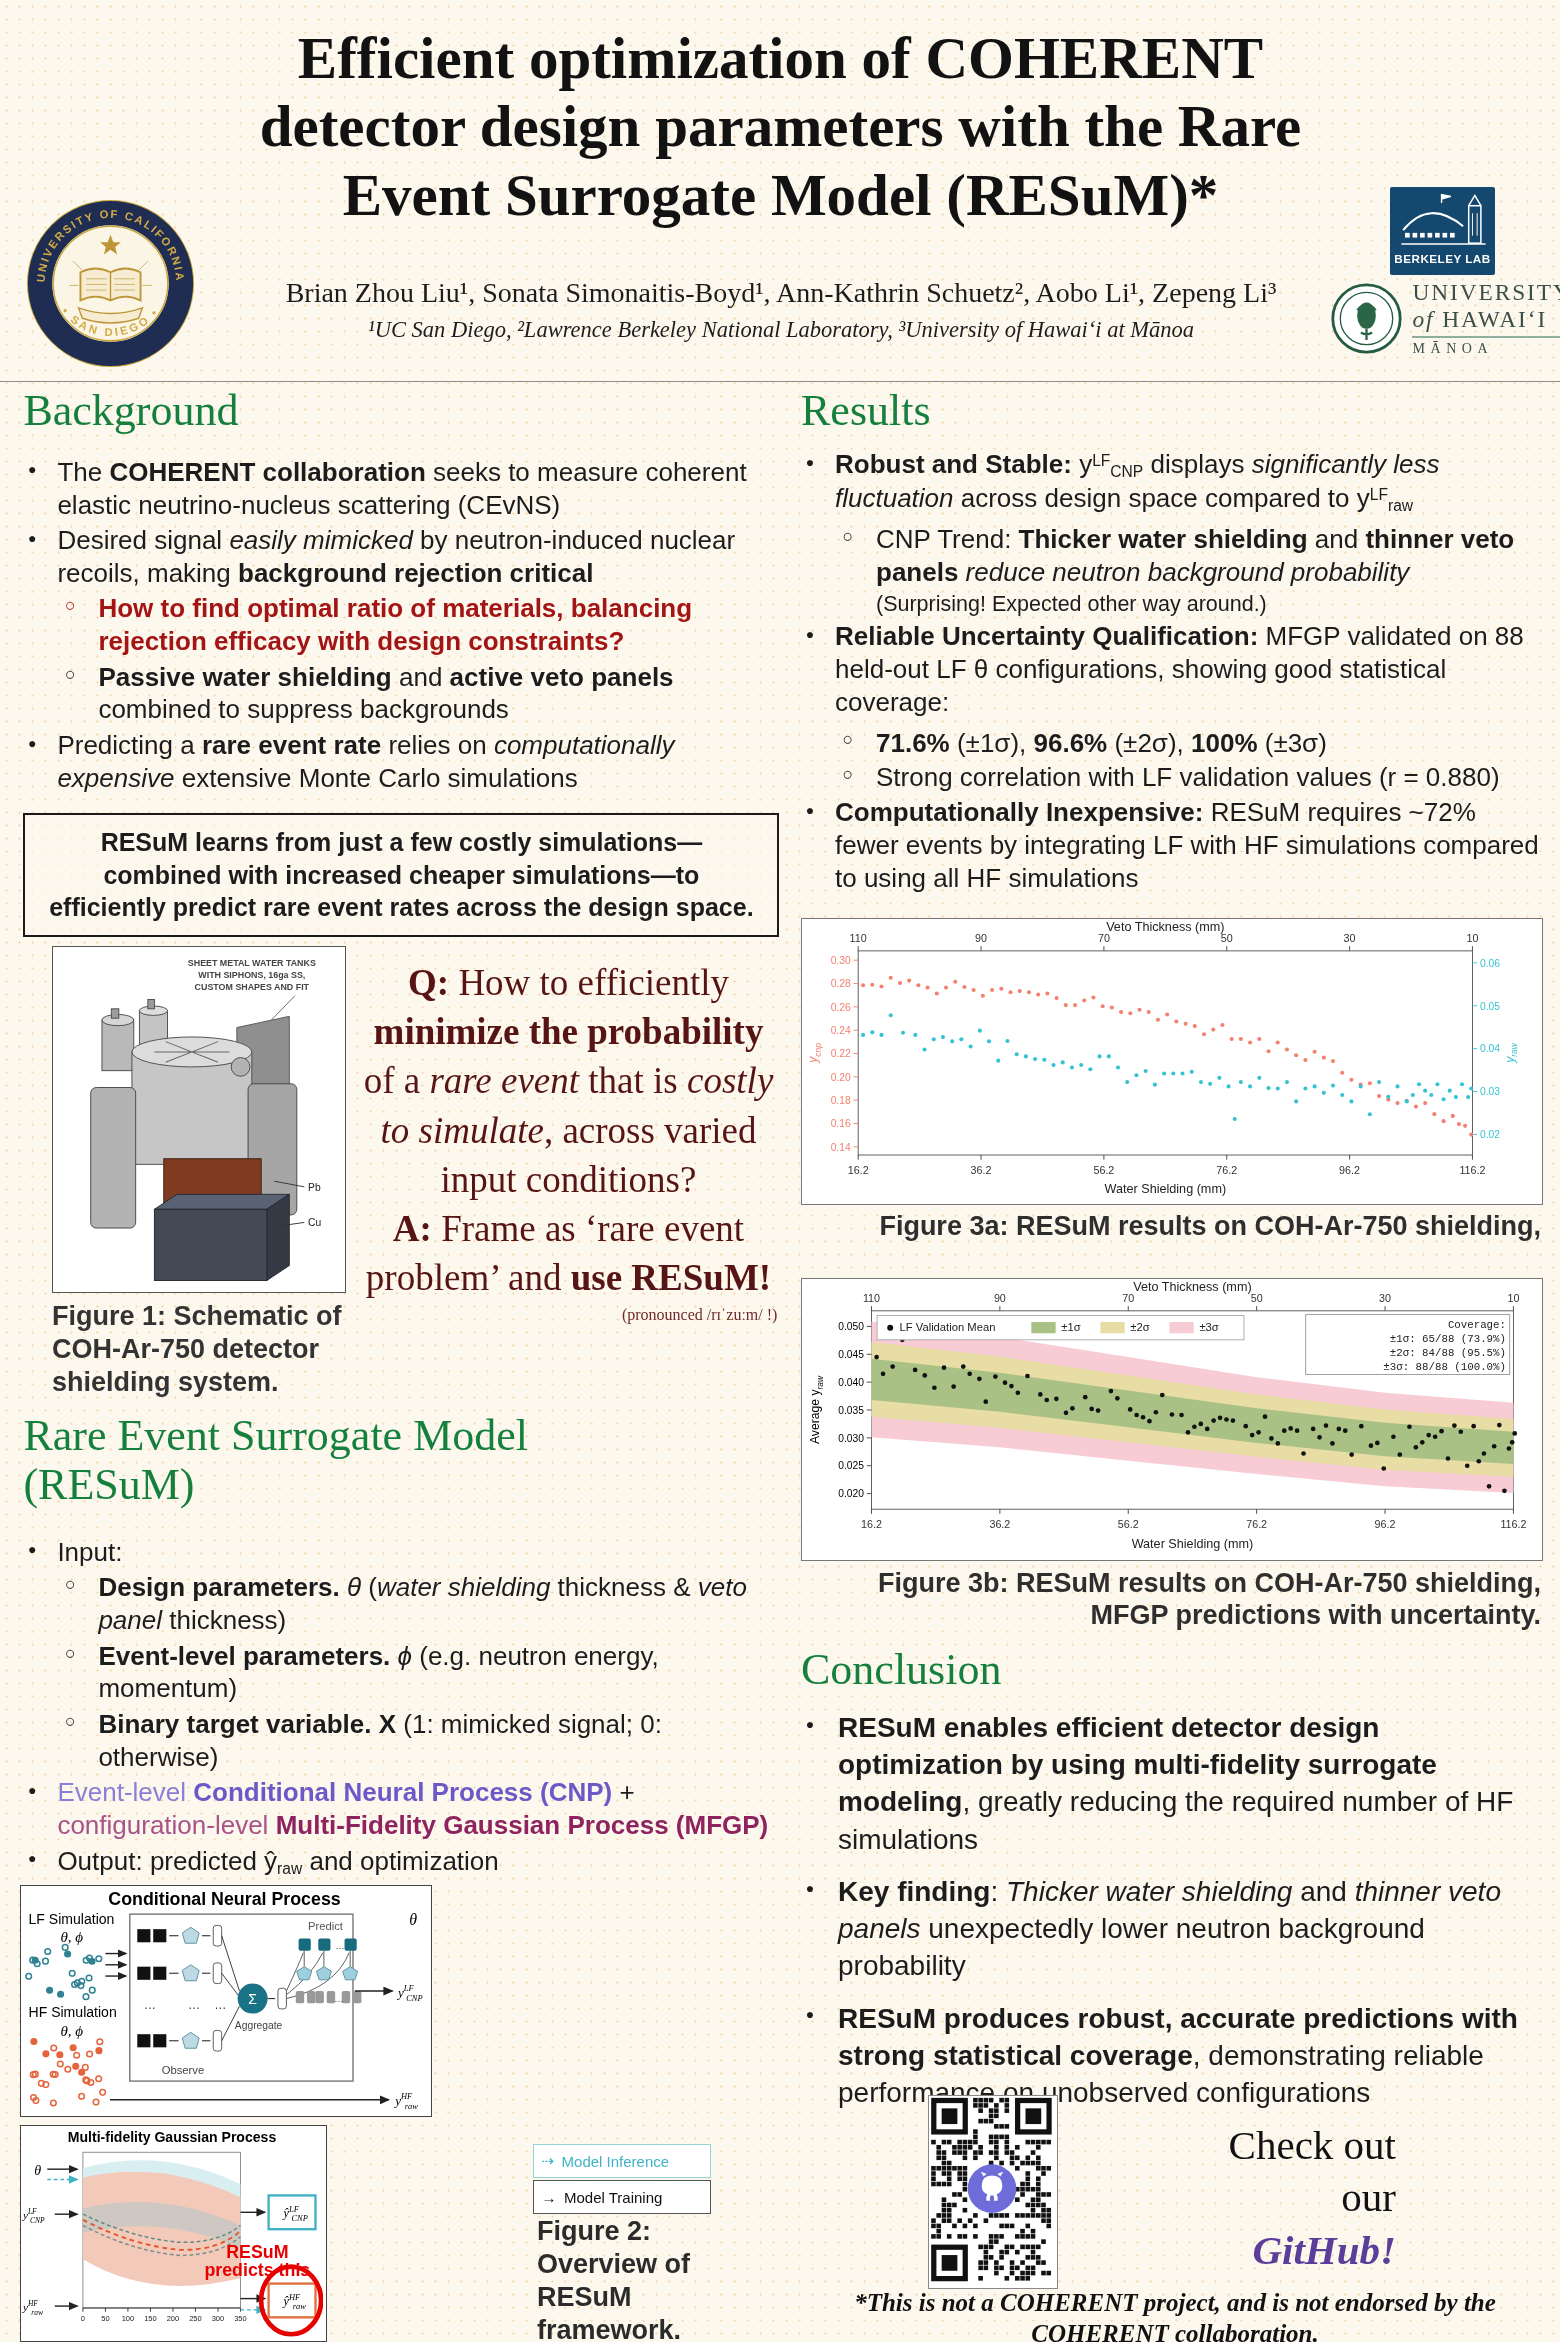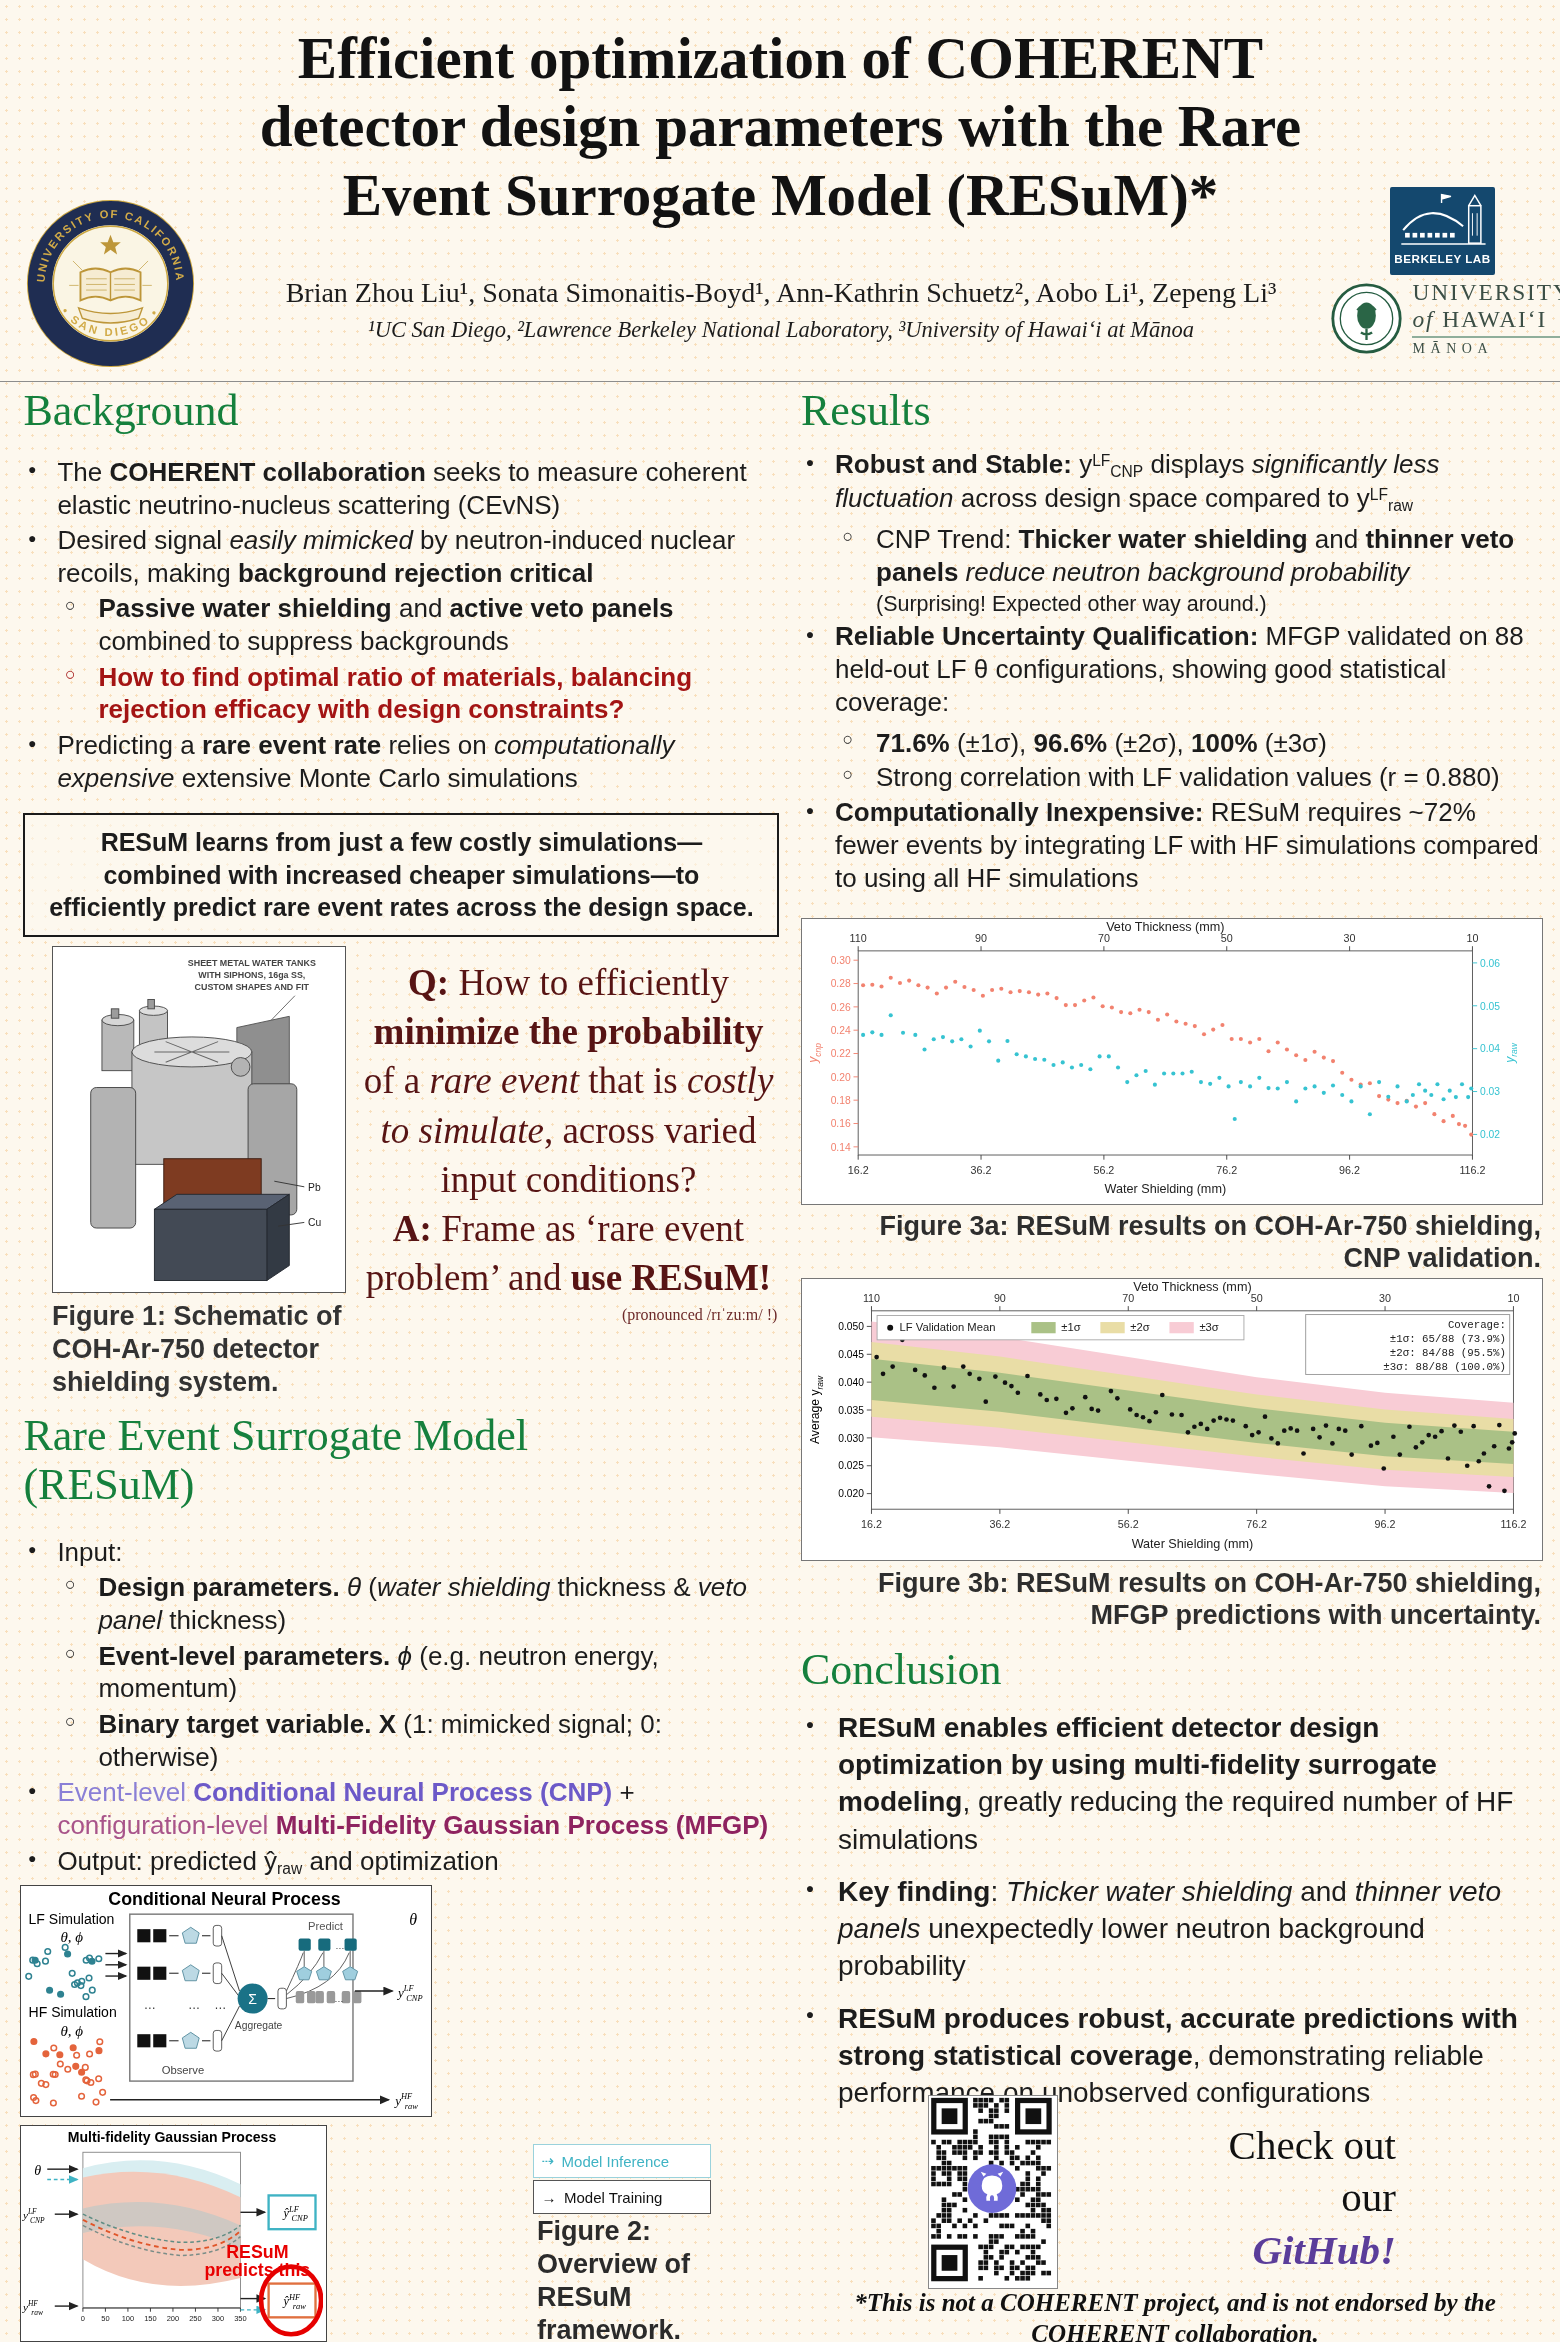--- a/index.html
+++ b/index.html
@@ -170,22 +170,22 @@
 
 <div class="abs authors">Brian Zhou Liu¹, Sonata Simonaitis-Boyd¹, Ann-Kathrin Schuetz², Aobo Li¹, Zepeng Li³</div>
 <div class="abs affil">¹UC San Diego, ²Lawrence Berkeley National Laboratory, ³University of Hawaiʻi at Mānoa</div>
 <div class="abs hrule"></div>
 
 <div class="abs sec-h" style="top:386px;left:23.4px;">Background</div>
 
 <div class="abs blist" style="top:453px;left:23.4px;width:757px;">
   <div class="li"><span><span>The </span><span class="b">COHERENT collaboration</span><span> seeks to measure coherent elastic neutrino-nucleus scattering (CEvNS)</span></span></div>
   <div class="li"><span><span>Desired signal </span><span class="i">easily mimicked</span><span> by neutron-induced nuclear recoils, making </span><span class="b">background rejection critical</span></span></div>
+  <div class="li2 redmark"><span><span class="b red">How to find optimal ratio of materials, balancing rejection efficacy with design constraints?</span></span></div>
   <div class="li2"><span><span class="b">Passive water shielding</span><span> and </span><span class="b">active veto panels</span><span> combined to suppress backgrounds</span></span></div>
-  <div class="li2 redmark"><span><span class="b red">How to find optimal ratio of materials, balancing rejection efficacy with design constraints?</span></span></div>
   <div class="li"><span><span>Predicting a </span><span class="b">rare event rate</span><span> relies on </span><span class="i">computationally expensive</span><span> extensive Monte Carlo simulations</span></span></div>
 </div>
 
 <div class="abs callout">RESuM learns from just a few costly simulations—combined with increased cheaper simulations—to efficiently predict rare event rates across the design space.</div>
 
 <div class="abs fig1">
   <svg width="289" height="341" viewBox="0 0 308 364">
     <text x="212" y="20" text-anchor="middle" font-size="9.5" font-weight="700" fill="#444">SHEET METAL WATER TANKS</text>
     <text x="212" y="33" text-anchor="middle" font-size="9.5" font-weight="700" fill="#444">WITH SIPHONS, 16ga SS,</text>
     <text x="212" y="46" text-anchor="middle" font-size="9.5" font-weight="700" fill="#444">CUSTOM SHAPES AND FIT</text>
@@ -687,21 +687,20 @@
       <circle cx="685.168" cy="192.46218487394958" r="2.2" fill="#36c3d1"></circle>
       <circle cx="691.728" cy="183.30252100840335" r="2.2" fill="#36c3d1"></circle>
       <circle cx="698.288" cy="190.17226890756302" r="2.2" fill="#36c3d1"></circle>
       <circle cx="704.848" cy="176.4327731092437" r="2.2" fill="#36c3d1"></circle>
       <circle cx="711.4079999999999" cy="190.17226890756302" r="2.2" fill="#36c3d1"></circle>
       <circle cx="714.688" cy="181.0126050420168" r="2.2" fill="#36c3d1"></circle>
     </svg>
 </div>
 <div class="abs f3acap">
   <div>Figure 3a: RESuM results on COH-Ar-750 shielding,</div>
-  <div>CNP validation.</div>
 </div>
 
 <div class="abs figbox f3b">
   <svg id="f3b" width="736" height="277" viewBox="0 0 786 296">
       <rect x="74" y="34" width="686" height="212" fill="#fff" stroke="#555"></rect>
       <path d="M74 45.314606741573016 L 211.20000000000002 61.98876404494382 L 348.4 83.42696629213484 L 485.6 104.86516853932585 L 622.8 121.53932584269661 L 760 132.25842696629212 L 760 228.7303370786517 L 622.8 221.58426966292134 L 485.6 208.48314606741573 L 348.4 194.19101123595505 L 211.20000000000002 179.8988764044944 L 74 169.17977528089887 Z" fill="#f8ccd5"></path>
       <path d="M74 67.34831460674158 L 211.20000000000002 82.83146067415731 L 348.4 103.07865168539325 L 485.6 123.3258426966292 L 622.8 139.40449438202248 L 760 149.52808988764048 L 760 211.46067415730337 L 622.8 203.7191011235955 L 485.6 190.02247191011236 L 348.4 174.5393258426966 L 211.20000000000002 159.05617977528092 L 74 147.14606741573033 Z" fill="#e9dda6"></path>
       <path d="M74 85.21348314606738 L 211.20000000000002 100.10112359550561 L 348.4 119.15730337078651 L 485.6 138.2134831460674 L 622.8 153.69662921348316 L 760 163.2247191011236 L 760 197.76404494382024 L 622.8 189.4269662921348 L 485.6 175.13483146067415 L 348.4 158.46067415730334 L 211.20000000000002 141.7865168539326 L 74 129.28089887640448 Z" fill="#aac186"></path>
       <circle cx="79.488" cy="83.42696629213484" r="2.5" fill="#111"></circle>
       <circle cx="86.348" cy="101.29213483146066" r="2.5" fill="#111"></circle>

